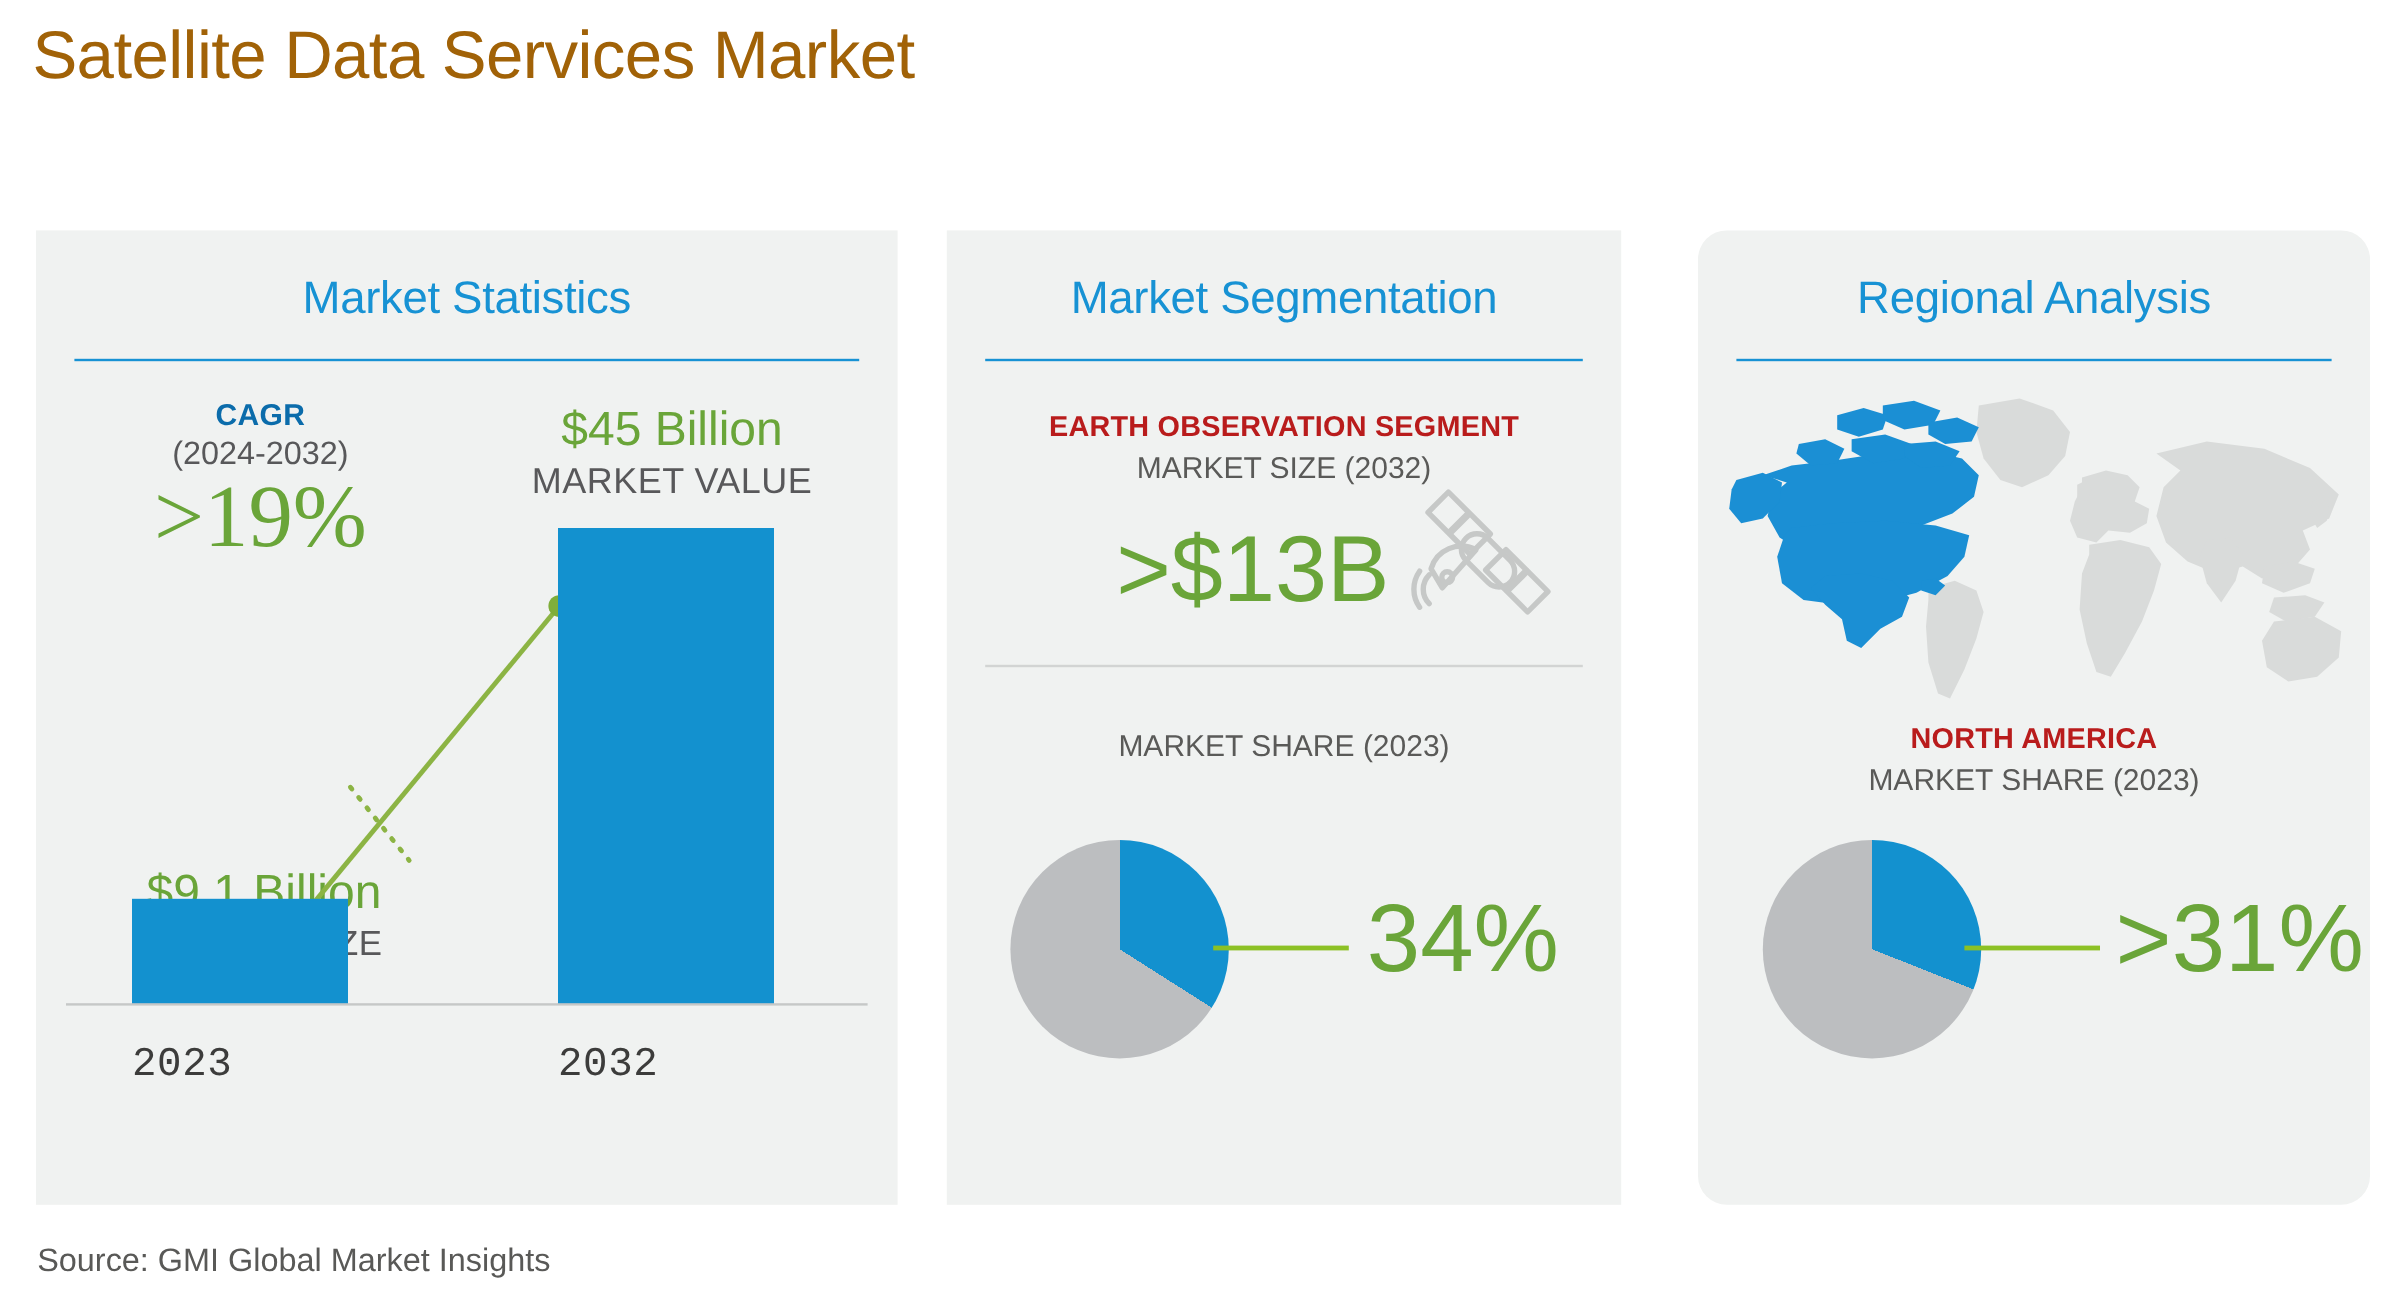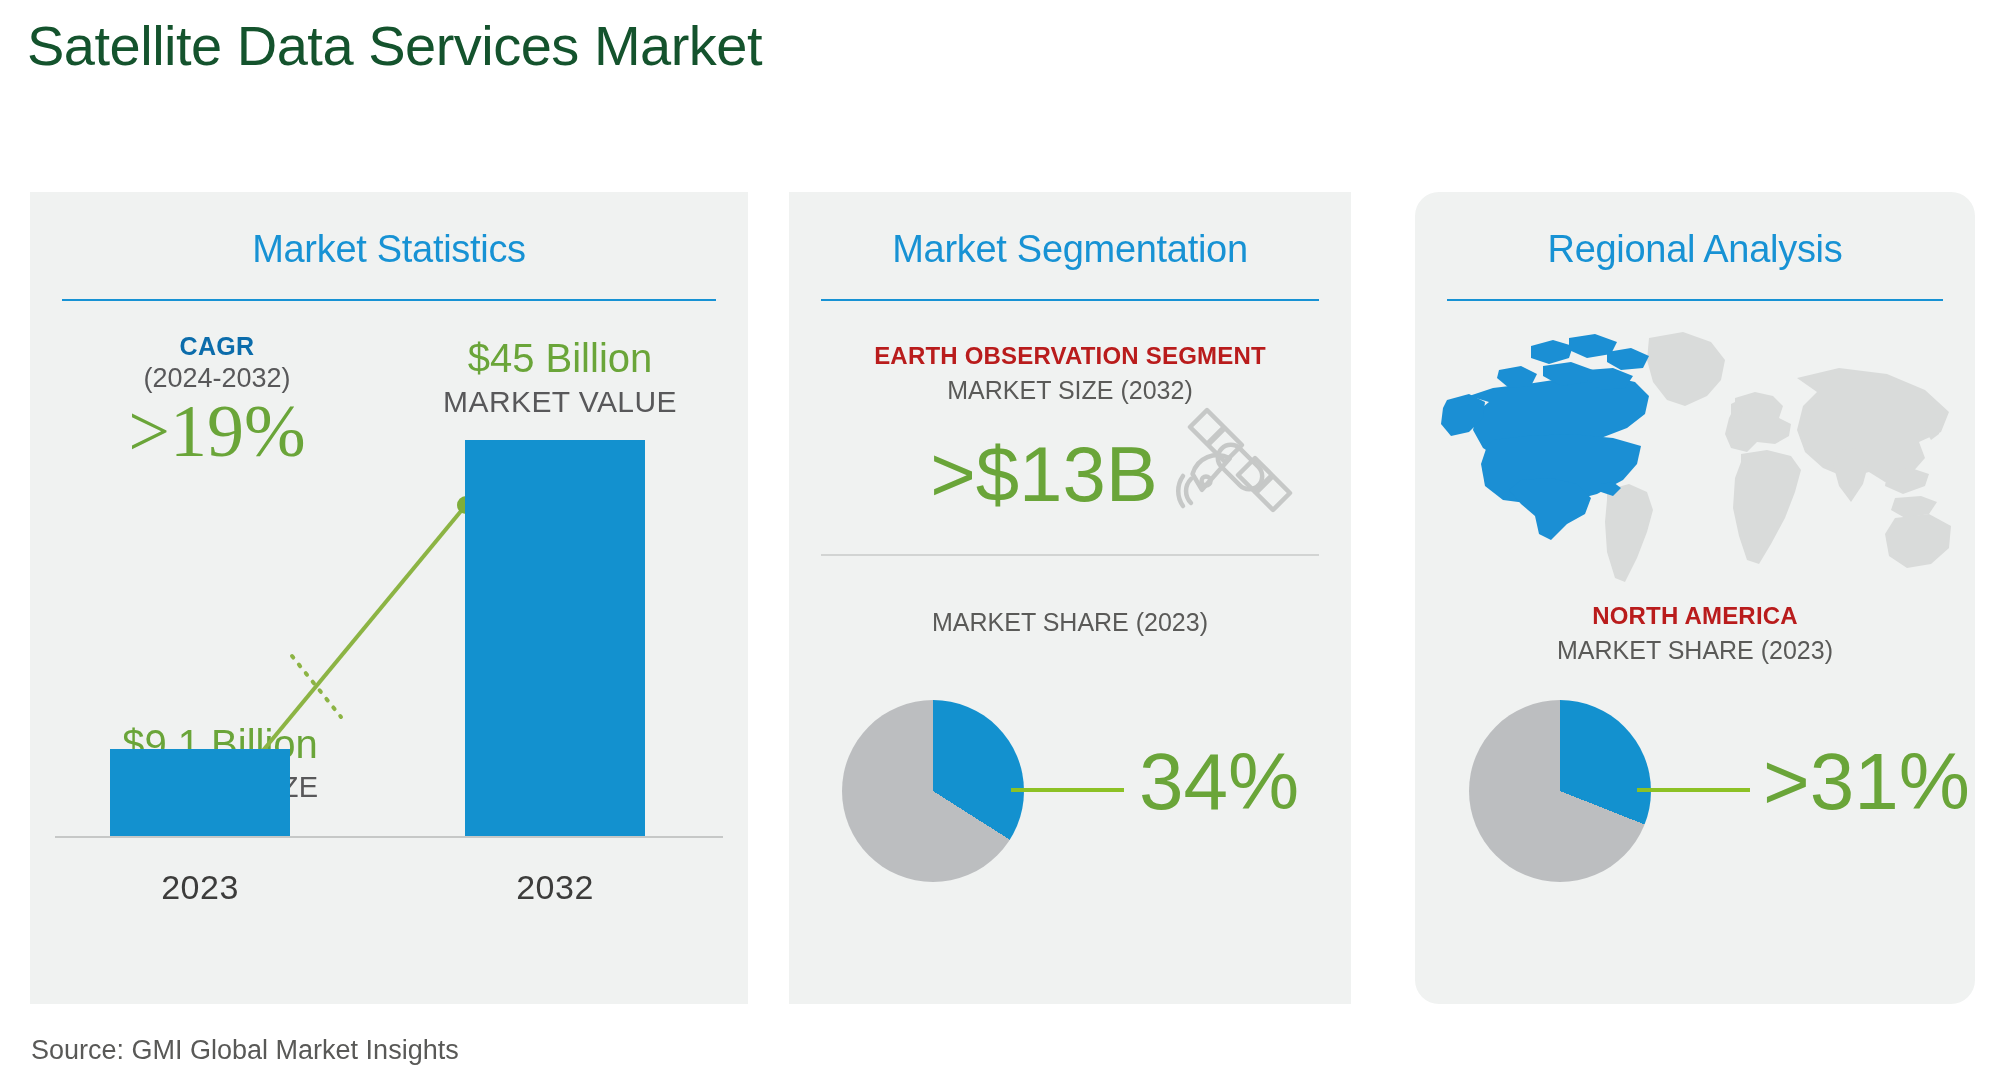--- a/index.html
+++ b/index.html
@@ -14,21 +14,21 @@
     overflow: hidden;
     position: relative;
   }
 
   
   .page-title {
     position: absolute;
     left: 27px;
     top: 13px;
     font-size: 56px;
-    color: #14532d;
+    color: #a16207;
     font-weight: 400;
     letter-spacing: -0.5px;
     white-space: nowrap;
   }
 
   
   .panel {
     position: absolute;
     background: #f0f2f1;
     top: 192px;
@@ -176,23 +176,23 @@
     right: 25px;
     bottom: 166px;
     height: 2px;
     background: #c6c8c7;
   }
   .year-label {
     position: absolute;
     bottom: 97px;
     font-size: 34px;
     color: #3c3c3b;
-    text-align: center;
+    text-align: left;
     width: 180px;
-    font-family: Liberation Sans, sans-serif;
+    font-family: Liberation Mono, monospace;
     letter-spacing: 0.5px;
   }
   #year-2023 { left: 80px; }
   #year-2032 { left: 435px; }
 
   #growth-arrow { position: absolute; left: 0; top: 0; width: 718px; height: 812px; pointer-events: none; }
 
   
   #eo-block {
     position: absolute;

